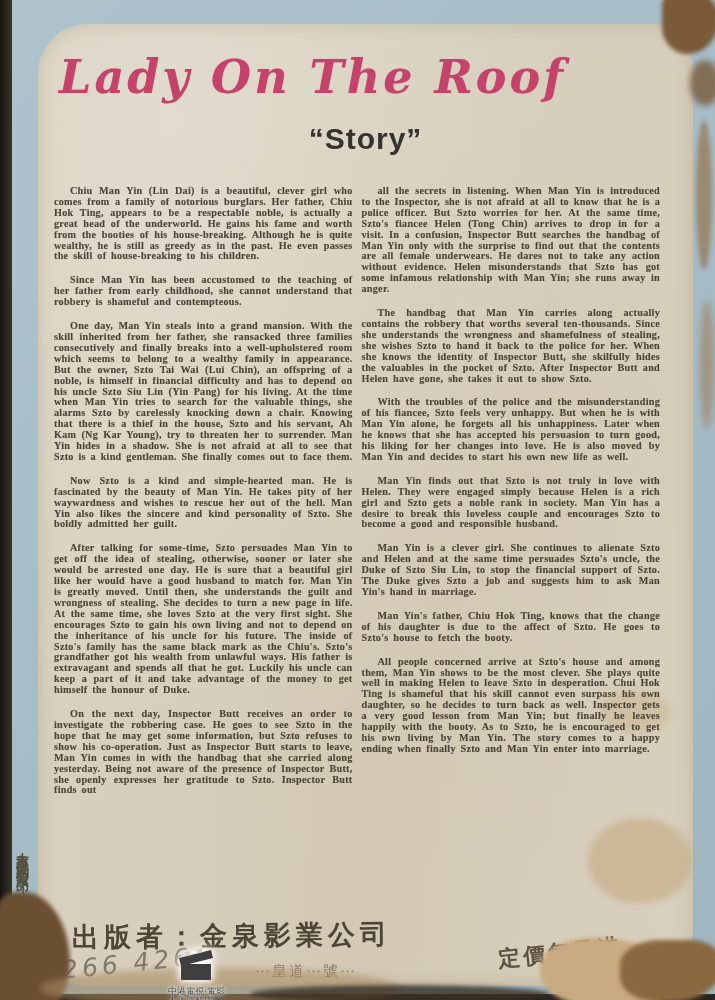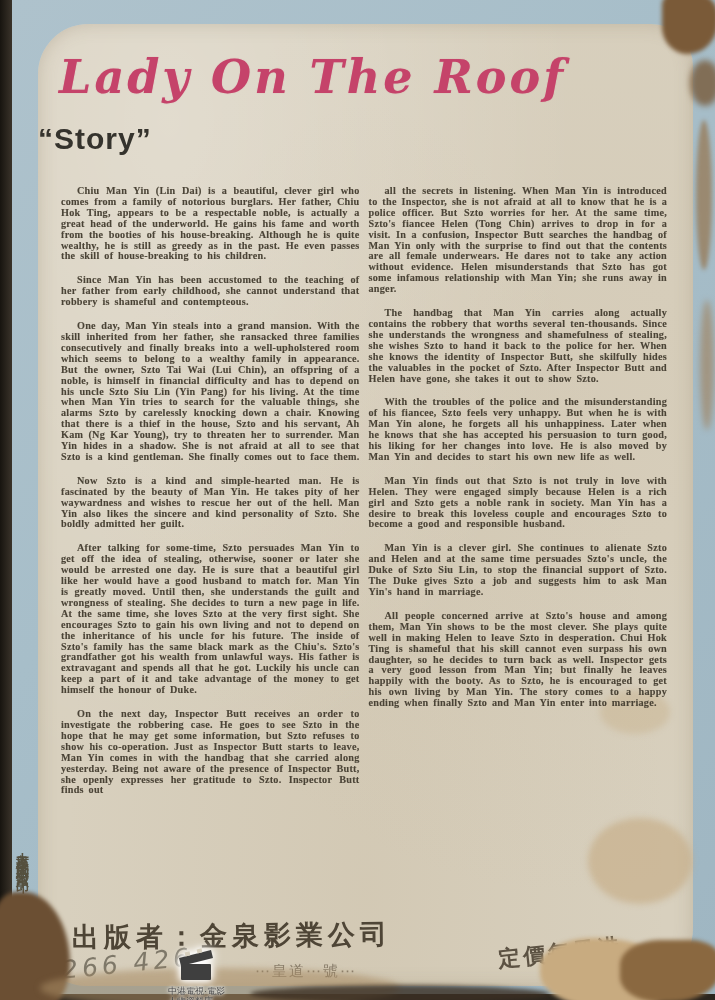--- a/index.html
+++ b/index.html
@@ -31,25 +31,25 @@
   .s9{left:600px;top:690px;width:70px;height:44px;background:rgba(200,178,140,.45);}
   .s10{left:250px;top:985px;width:300px;height:18px;background:rgba(60,48,35,.8);filter:blur(2px);}
   .s11{left:620px;top:940px;width:100px;height:62px;background:#8a6840;filter:blur(2px);border-radius:40% 30% 50% 40%;}
   .leftedge{position:absolute;left:0;top:0;width:12px;height:100%;
             background:linear-gradient(90deg,#17140f,#3a332a);}
   
   .title{position:absolute;left:38px;top:50px;width:549px;text-align:center;
          font-family:"DejaVu Serif",serif;font-style:italic;font-weight:bold;
          font-size:46px;letter-spacing:3px;color:#c5436a;
          text-shadow:0 0 1px rgba(197,67,106,.4);}
-  .story-h{position:absolute;left:38px;top:122px;width:655px;text-align:left;
+  .story-h{position:absolute;left:38px;top:122px;width:655px;text-align:center;
            font-family:"Liberation Sans",sans-serif;font-weight:bold;
            font-size:30px;letter-spacing:1px;color:#35332d;}
   
-  .cols{position:absolute;left:61px;top:186px;width:606px;display:flex;gap:9px;}
+  .cols{position:absolute;left:54px;top:186px;width:606px;display:flex;gap:9px;}
   .col{width:299px;}
   .col p{margin:0 0 13px 0;font-size:10.2px;line-height:10.9px;color:#4a4336;
          text-align:justify;text-indent:16px;letter-spacing:.25px;word-spacing:2px;
          font-weight:bold;-webkit-text-stroke:.2px rgba(74,67,54,.5);}
   
   .printer{position:absolute;left:13px;top:842px;height:140px;
            writing-mode:vertical-rl;font-size:13px;letter-spacing:3px;
            color:#55503f;font-weight:bold;}
   .publisher{position:absolute;left:72px;top:918px;width:300px;
              font-size:27px;font-weight:bold;color:#4e4536;letter-spacing:5px;
@@ -97,20 +97,21 @@
       <p>Now Szto is a kind and simple-hearted man. He is fascinated by the beauty of Man Yin. He takes pity of her waywardness and wishes to rescue her out of the hell.  Man Yin also likes the sincere and kind personality of Szto. She boldly admitted her guilt.</p>
       <p>After talking for some-time, Szto persuades Man Yin to get off the idea of stealing, otherwise, sooner or later she would be arrested one day.  He is sure that a beautiful girl like her would have a good husband to match for.  Man Yin is greatly moved.  Until then, she understands the guilt and wrongness of stealing. She decides to turn a new page in life.  At the same time, she loves Szto at the very first sight. She encourages Szto to gain his own living and not to depend on the inheritance of his uncle for his future.  The inside of Szto's family has the same black mark as the Chiu's.  Szto's grandfather got his wealth from unlawful ways.  His father is extravagant and spends all that he got. Luckily his uncle can keep a part of it and take advantage of the money to get himself the honour of Duke.</p>
       <p>On the next day, Inspector Butt receives an order to investigate the robbering case.  He goes to see Szto in the hope that he may get some information, but Szto refuses to show his co-operation.  Just as Inspector Butt starts to leave, Man Yin comes in with the handbag that she carried along yesterday.  Being not aware of the presence of Inspector Butt, she openly expresses her gratitude to Szto.  Inspector Butt finds out</p>
     </div>
     <div class="col">
       <p>all the secrets in listening.  When Man Yin is introduced to the Inspector, she is not afraid at all to know that he is a police officer.  But Szto worries for her.  At the same time, Szto's fiancee Helen (Tong Chin) arrives to drop in for a visit. In a confusion, Inspector Butt searches the handbag of Man Yin only with the surprise to find out that the contents are all female underwears.  He dares not to take any action without evidence.   Helen misunderstands that Szto has got some infamous relationship with Man Yin; she runs away in anger.</p>
       <p>The handbag that Man Yin carries along actually contains the robbery that worths several ten-thousands.  Since she understands the wrongness and shamefulness of stealing, she wishes Szto to hand it back to the police for her.  When she knows the identity of Inspector Butt, she skilfully hides the valuables in the pocket of Szto.  After Inspector Butt and Helen have gone, she takes it out to show Szto.</p>
       <p>With the troubles of the police and the misunderstanding of his fiancee, Szto feels very unhappy.  But when he is with Man Yin alone, he forgets all his unhappiness.  Later when he knows that she has accepted his persuasion to turn good, his liking for her changes into love. He is also moved by Man Yin and decides to start his own new life as well.</p>
       <p>Man Yin finds out that Szto is not truly in love with Helen.  They were engaged simply because Helen is a rich girl and Szto gets a noble rank in society.  Man Yin has a desire to break this loveless couple and encourages Szto to become a good and responsible husband.</p>
       <p>Man Yin is a clever girl.  She continues to alienate Szto and Helen and at the same time persuades Szto's uncle, the Duke of Szto Siu Lin, to stop the financial support of Szto.  The Duke gives Szto a job and suggests him to ask Man Yin's hand in marriage.</p>
+      <p>Man Yin's father, Chiu Hok Ting, knows that the change of his daughter is due to the affect of Szto.  He goes to Szto's house to fetch the booty.</p>
       <p>All people concerned arrive at Szto's house and among them, Man Yin shows to be the most clever.  She plays quite well in making Helen to leave Szto in desperation.  Chui Hok Ting is shameful that his skill cannot even surpass his own daughter, so he decides to turn back as well.  Inspector gets a very good lesson from Man Yin; but finally he leaves happily with the booty.  As to Szto, he is encouraged to get his own living by Man Yin.  The story comes to a happy ending when finally Szto and Man Yin enter into marriage.</p>
     </div>
   </div>
 
   <div class="printer">大衆橡皮印刷公司承印</div>
   <div class="publisher">出版者：金泉影業公司</div>
   <div class="addr">⋯皇道⋯號⋯</div>
   <div class="handwrite">6266 426</div>
   <div class="price">定價每冊港</div>
 

